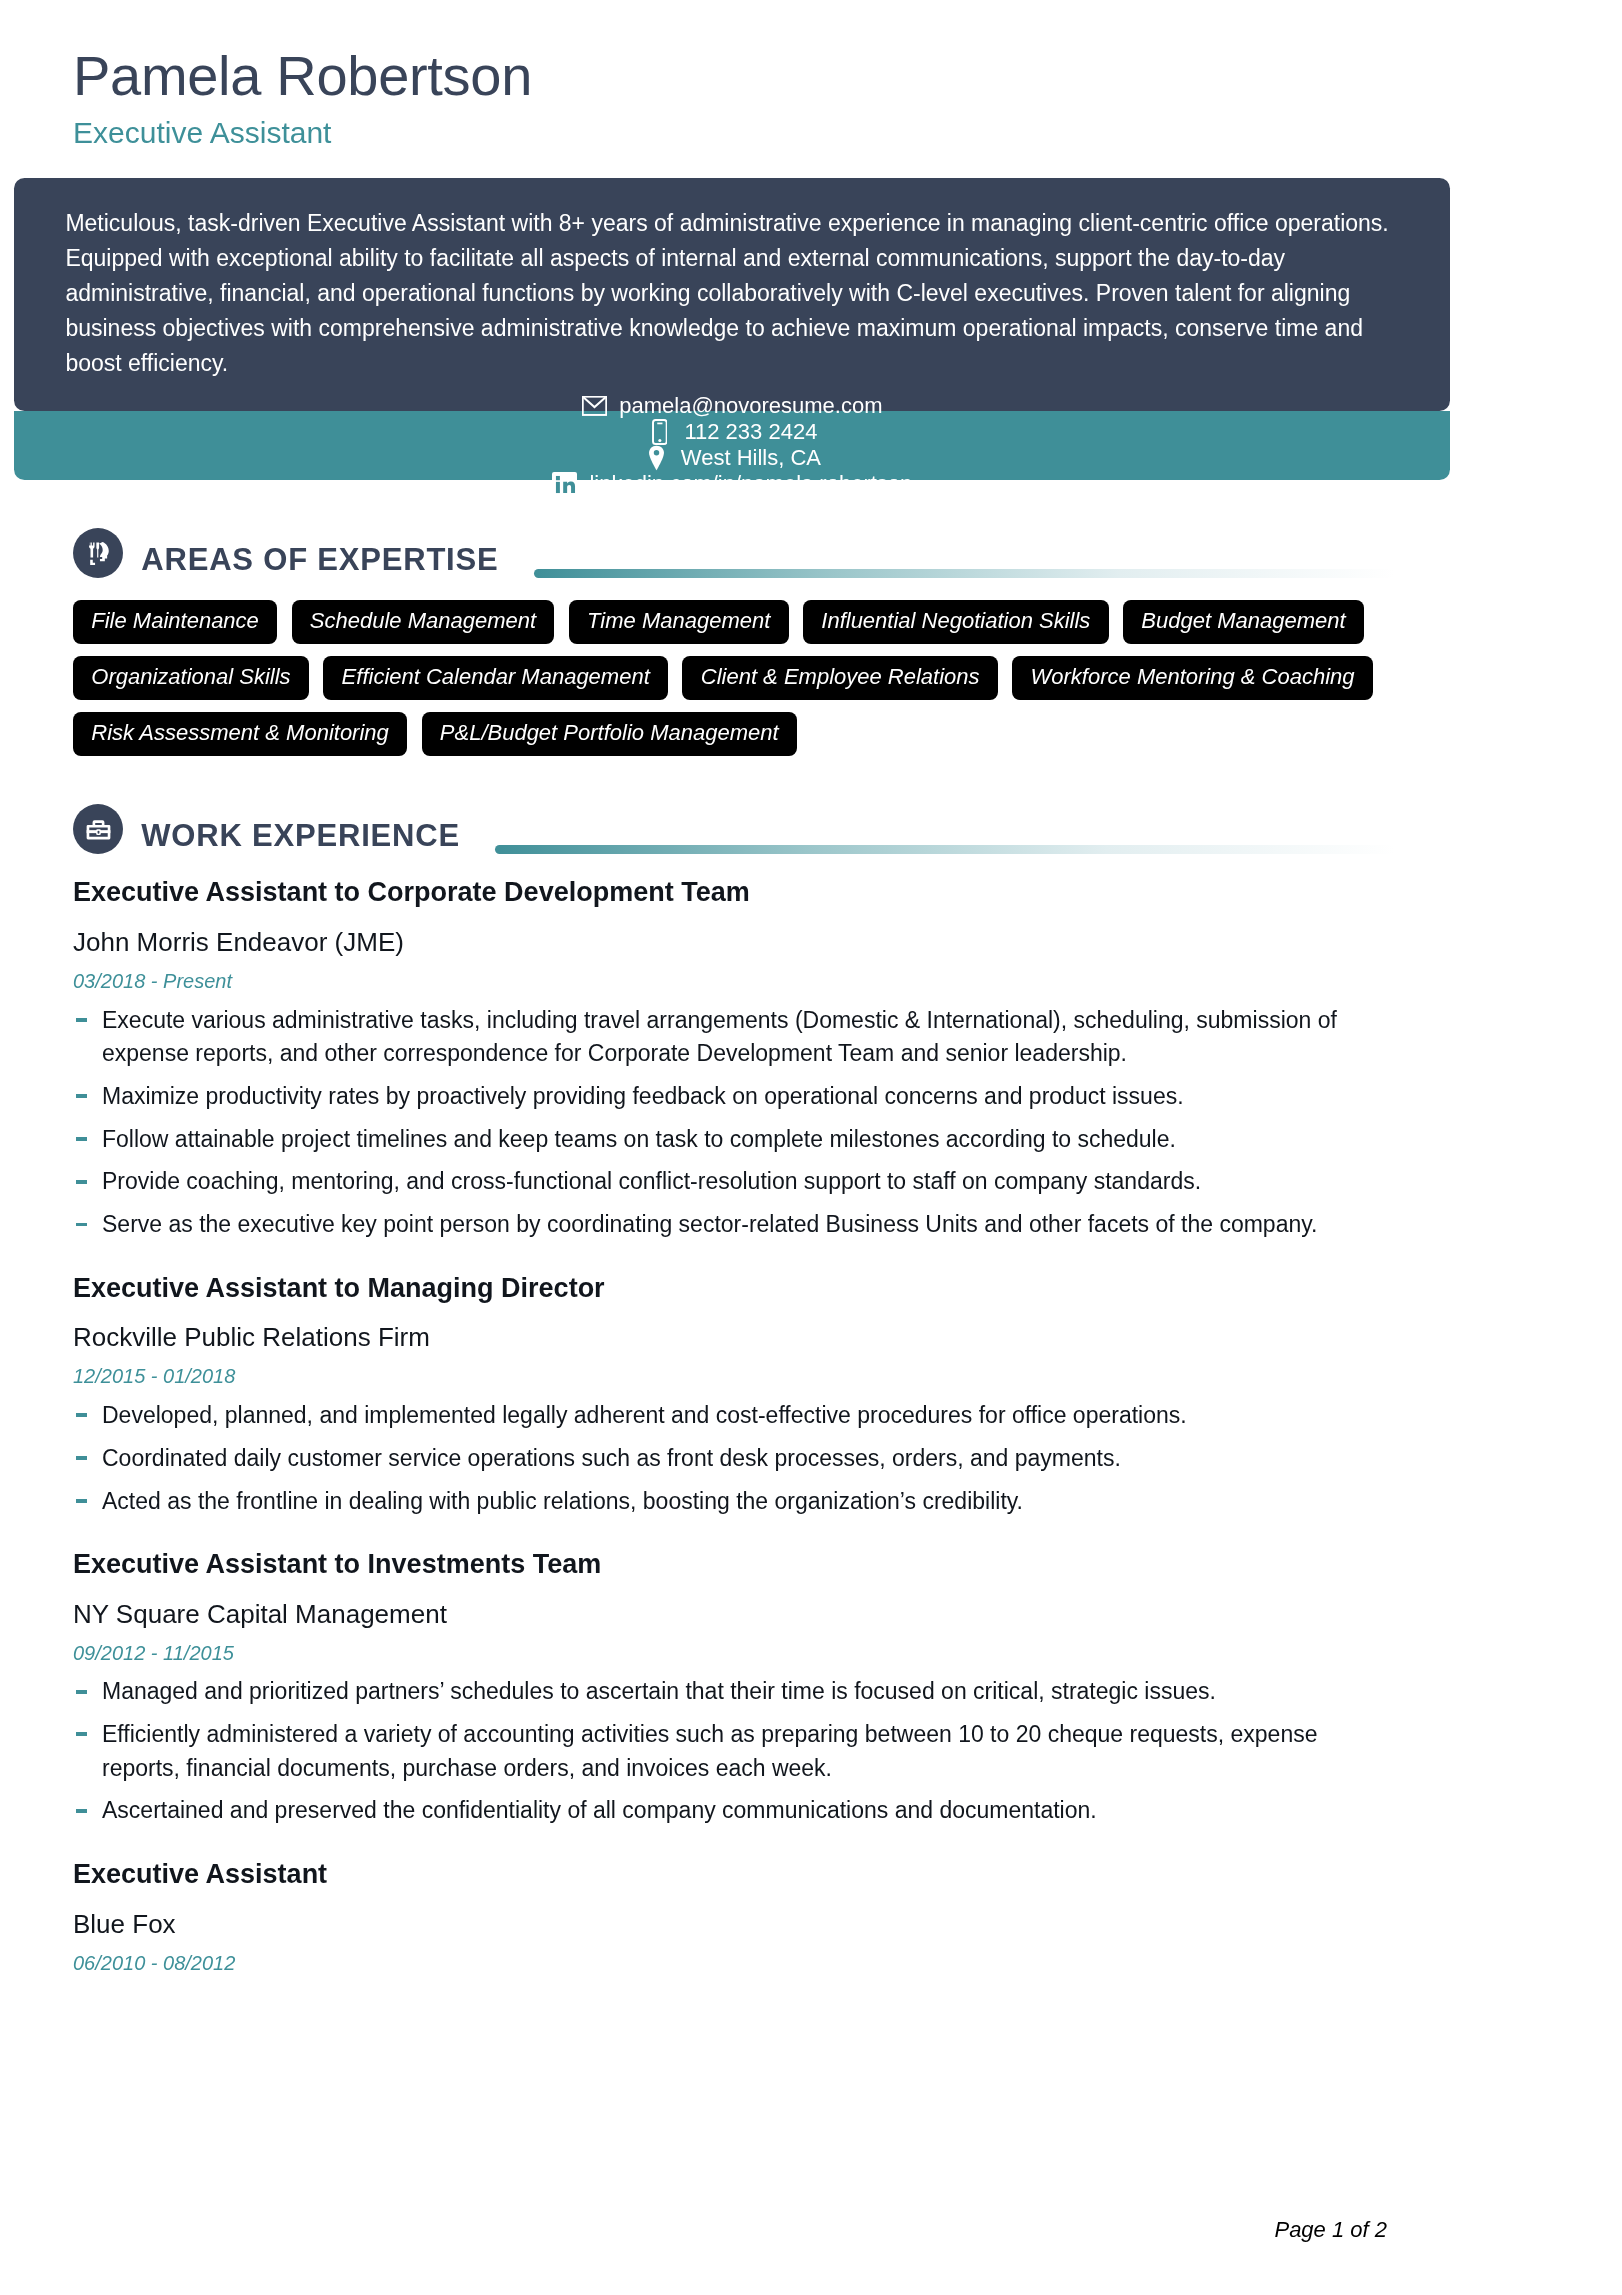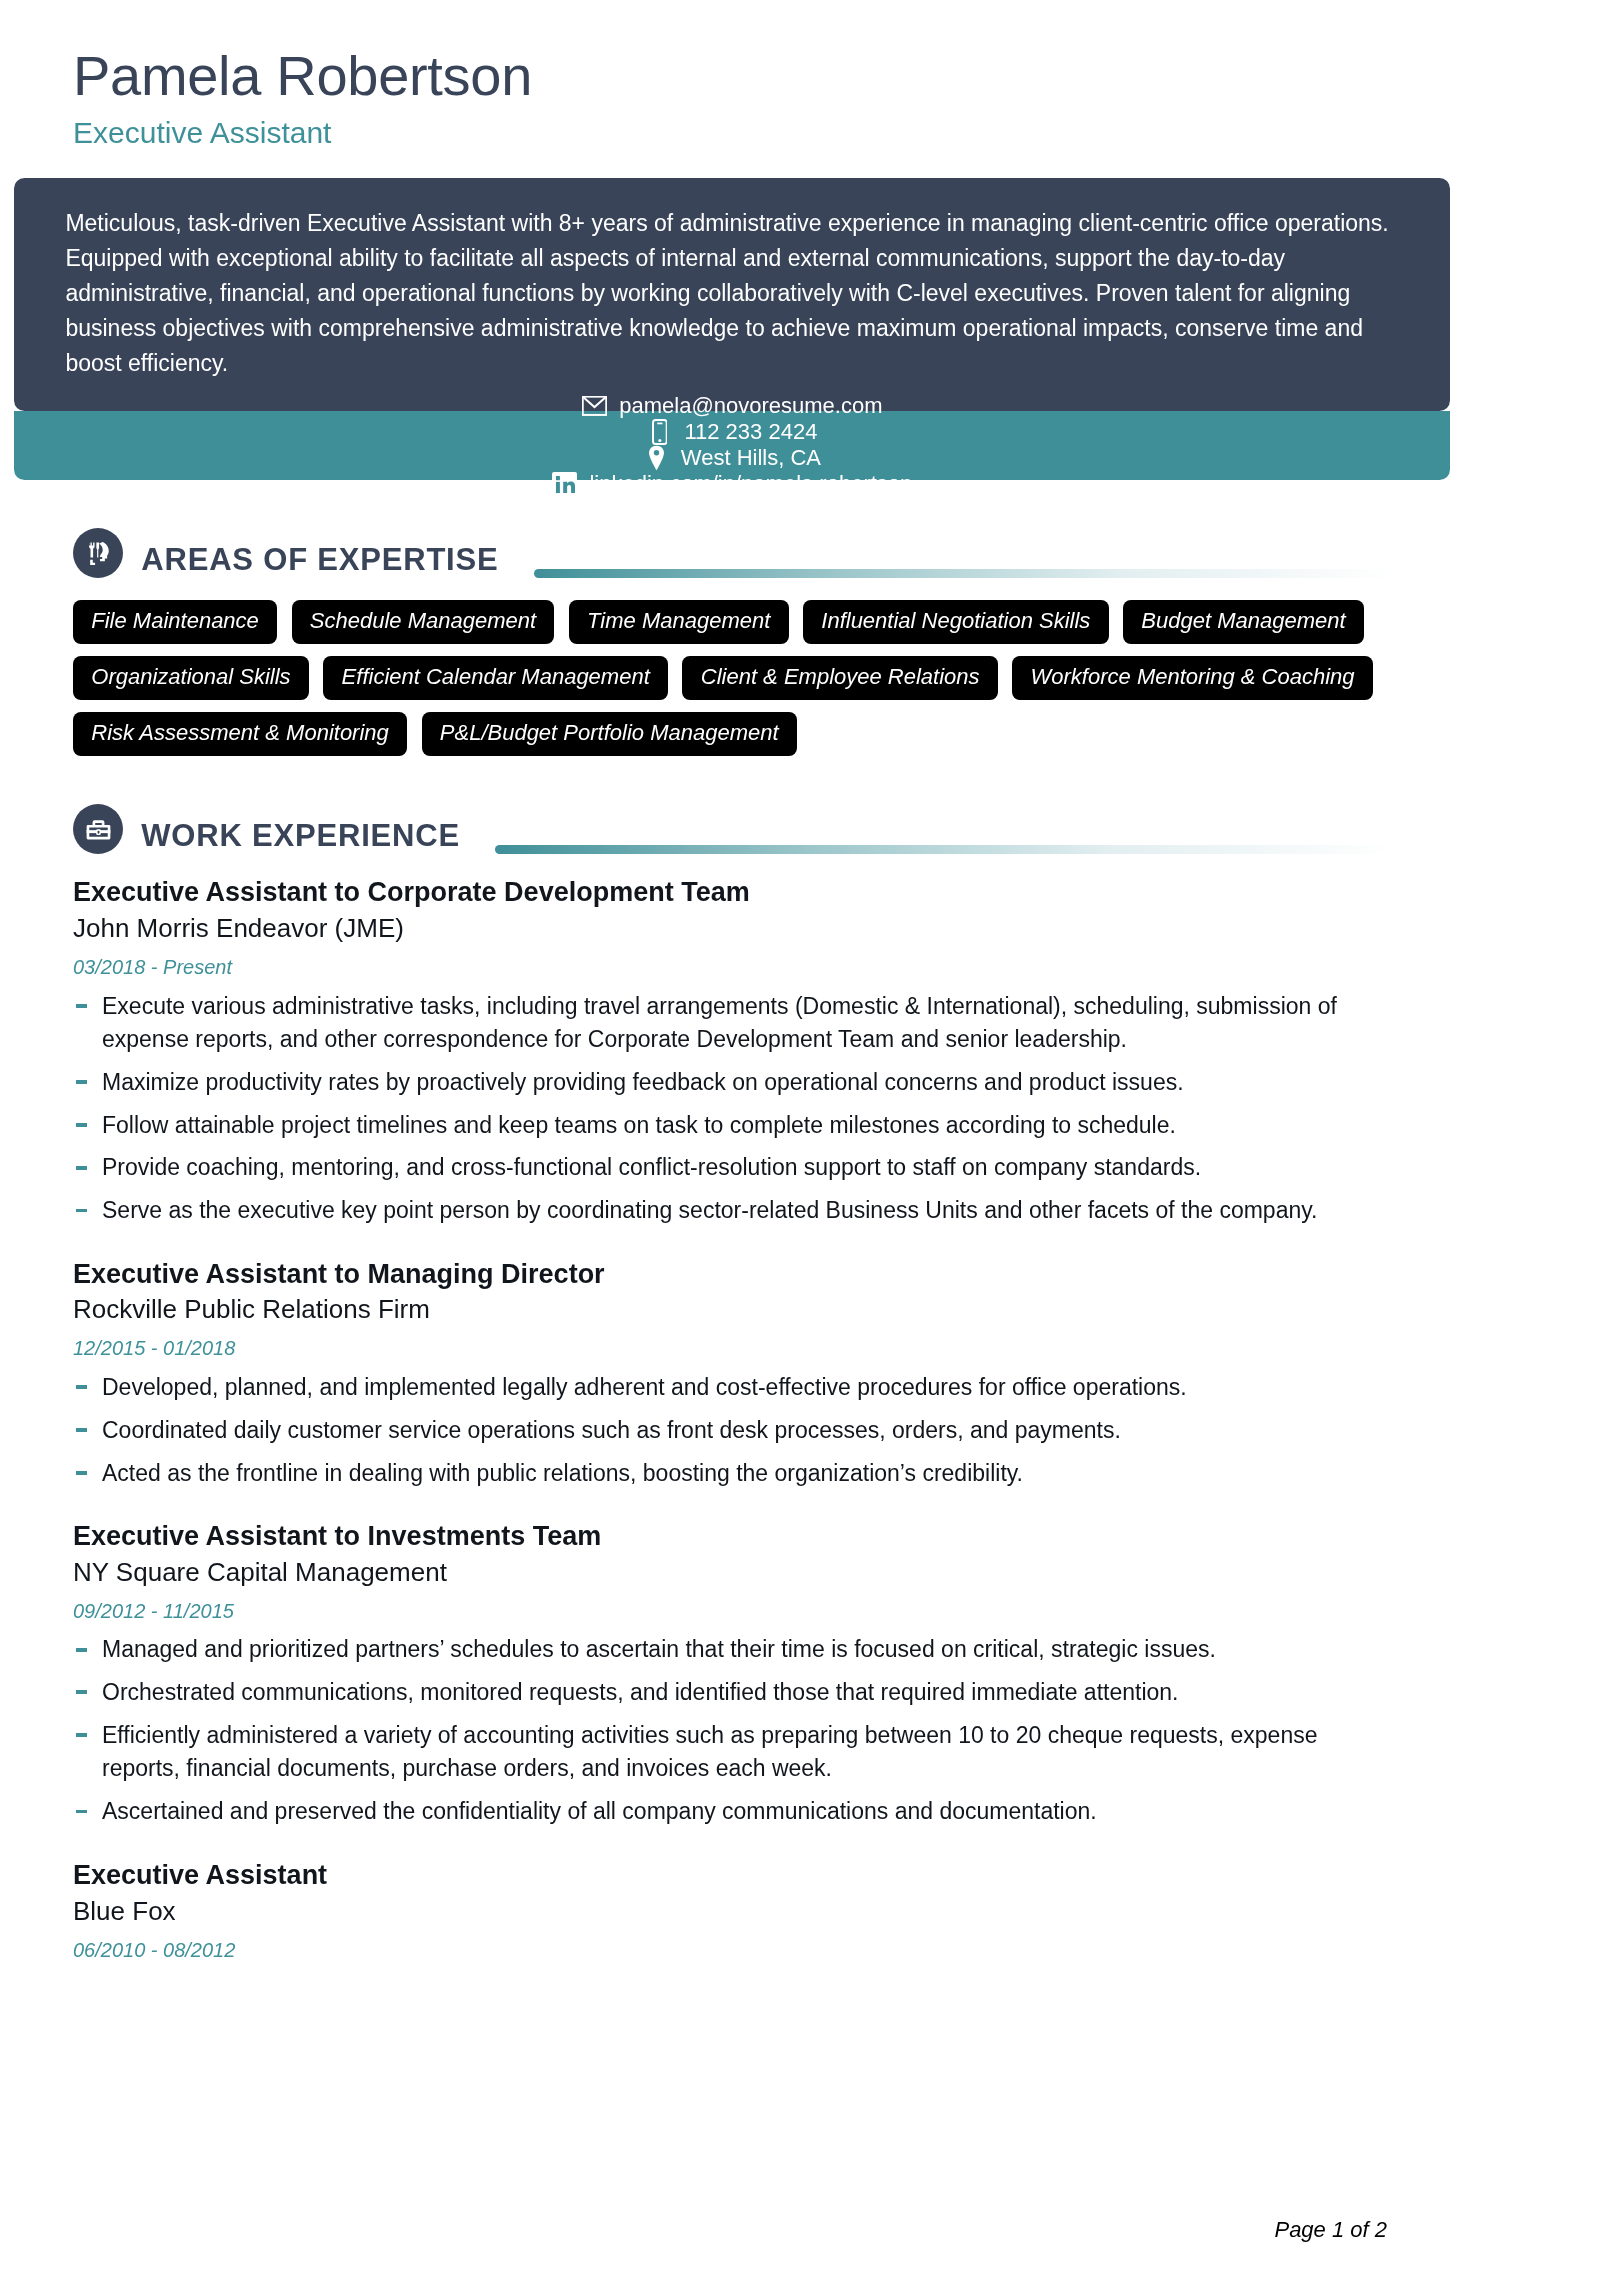--- a/index.html
+++ b/index.html
@@ -152,21 +152,21 @@
     font-size: 27px;
     font-weight: 700;
     color: #11161d;
     line-height: 1.25;
   }
   .job-company {
     font-size: 26px;
     font-weight: 400;
     color: #11161d;
     line-height: 1.3;
-    margin-top: 2px;
+    margin-top: 16px;
   }
   .job-dates {
     font-size: 20px;
     font-style: italic;
     color: #3e9099;
     margin-top: 9.2px;
     line-height: 1.2;
   }
   .bullets { margin-top: 10.5px; list-style: none; }
   .bullet {
@@ -333,21 +333,20 @@
           <li class="bullet">Acted as the frontline in dealing with public relations, boosting the organization’s credibility.</li>
         </ul>
       </div>
 
       <div class="job">
         <div class="job-role">Executive Assistant to Investments Team</div>
         <div class="job-company">NY Square Capital Management</div>
         <div class="job-dates">09/2012 - 11/2015</div>
         <ul class="bullets">
           <li class="bullet">Managed and prioritized partners’ schedules to ascertain that their time is focused on critical, strategic issues.</li>
-          <li class="bullet">Orchestrated communications, monitored requests, and identified those that required immediate attention.</li>
           <li class="bullet">Efficiently administered a variety of accounting activities such as preparing between 10 to 20 cheque requests, expense reports, financial documents, purchase orders, and invoices each week.</li>
           <li class="bullet">Ascertained and preserved the confidentiality of all company communications and documentation.</li>
         </ul>
       </div>
 
       <div class="job">
         <div class="job-role">Executive Assistant</div>
         <div class="job-company">Blue Fox</div>
         <div class="job-dates">06/2010 - 08/2012</div>
       </div>

